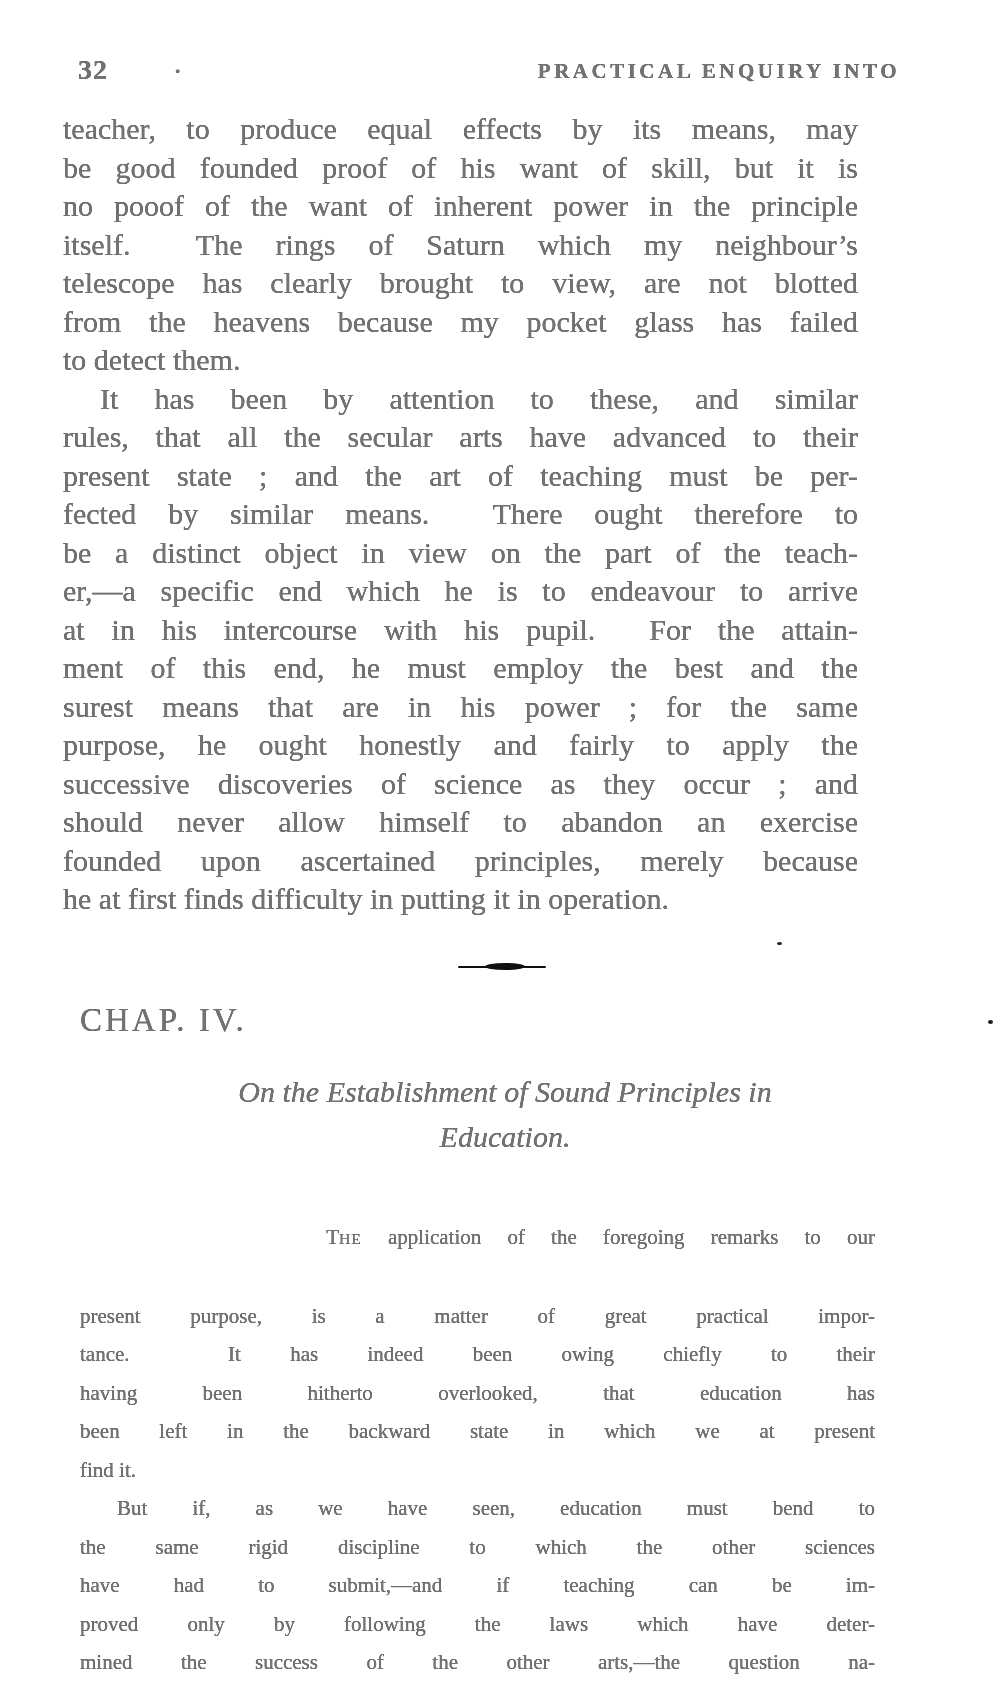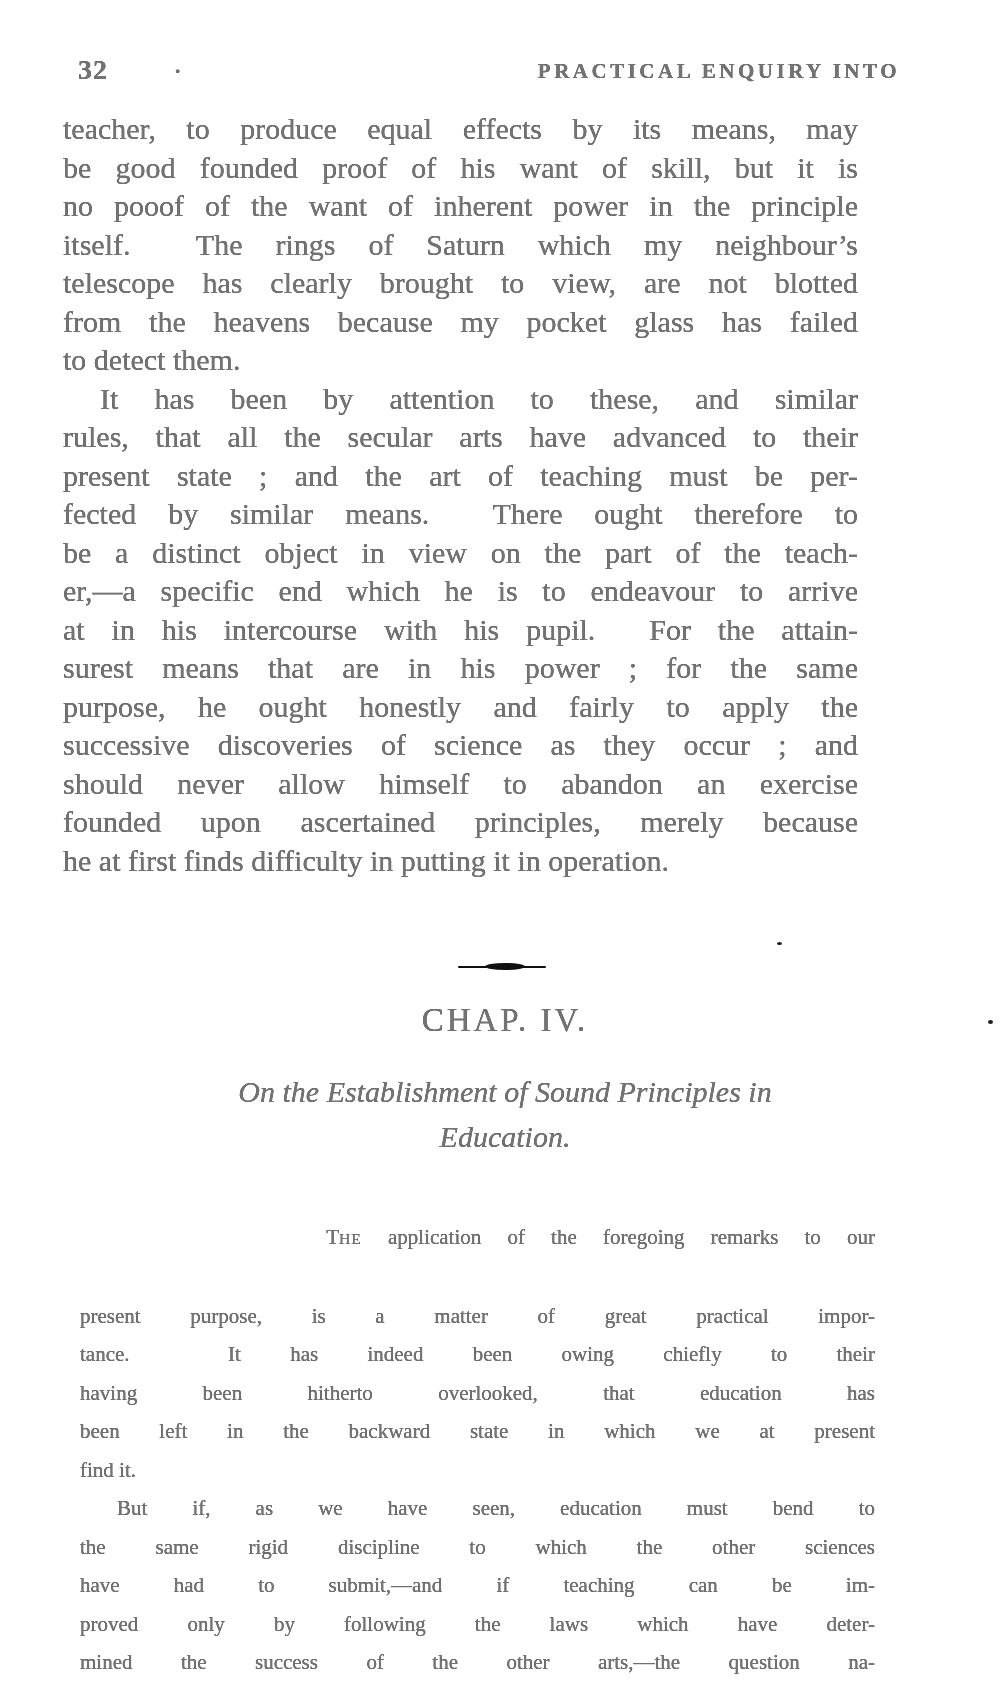--- a/index.html
+++ b/index.html
@@ -36,21 +36,21 @@
   .smallcaps { font-size:0.74em; letter-spacing:1px; }
 
   
   .divider { position:absolute; left:458px; top:962px; width:88px; height:9px; }
   .divider-line { position:absolute; top:4px; left:0; width:88px; height:2px; background:#101010; border-radius:1px; }
   .divider-lens { position:absolute; top:1px; left:27px; width:40px; height:7px; background:#101010; border-radius:50%; }
 
   
   .chapter-heading {
     position:absolute; left:80px; top:1002px; width:850px;
-    text-align:center; font-size:33px; letter-spacing:3px;
+    text-align:left; font-size:33px; letter-spacing:3px;
   }
   .chapter-subtitle {
     position:absolute; left:80px; top:1069px; width:850px;
     text-align:center; font-style:italic; font-size:30px; line-height:45px;
   }
 
   
   .speck { position:absolute; background:#1c1c1c; border-radius:50%; }
   .speck-a { left:777px; top:942px; width:5px; height:3px; }
   .speck-b { left:988px; top:1020px; width:5px; height:4px; }
@@ -77,20 +77,21 @@
       <div class="endline ink">to detect them.</div>
     </div>
     <div>
       <div class="jline ink indent">It has been by attention to these, and similar</div>
       <div class="jline ink">rules, that all the secular arts have advanced to their</div>
       <div class="jline ink">present state ; and the art of teaching must be per-</div>
       <div class="jline ink">fected by similar means.  There ought therefore to</div>
       <div class="jline ink">be a distinct object in view on the part of the teach-</div>
       <div class="jline ink">er,—a specific end which he is to endeavour to arrive</div>
       <div class="jline ink">at in his intercourse with his pupil.  For the attain-</div>
+      <div class="jline ink">ment of this end, he must employ the best and the</div>
       <div class="jline ink">surest means that are in his power ; for the same</div>
       <div class="jline ink">purpose, he ought honestly and fairly to apply the</div>
       <div class="jline ink">successive discoveries of science as they occur ; and</div>
       <div class="jline ink">should never allow himself to abandon an exercise</div>
       <div class="jline ink">founded upon ascertained principles, merely because</div>
       <div class="endline ink">he at first finds difficulty in putting it in operation.</div>
     </div>
   </div>
 
   <div class="divider">

